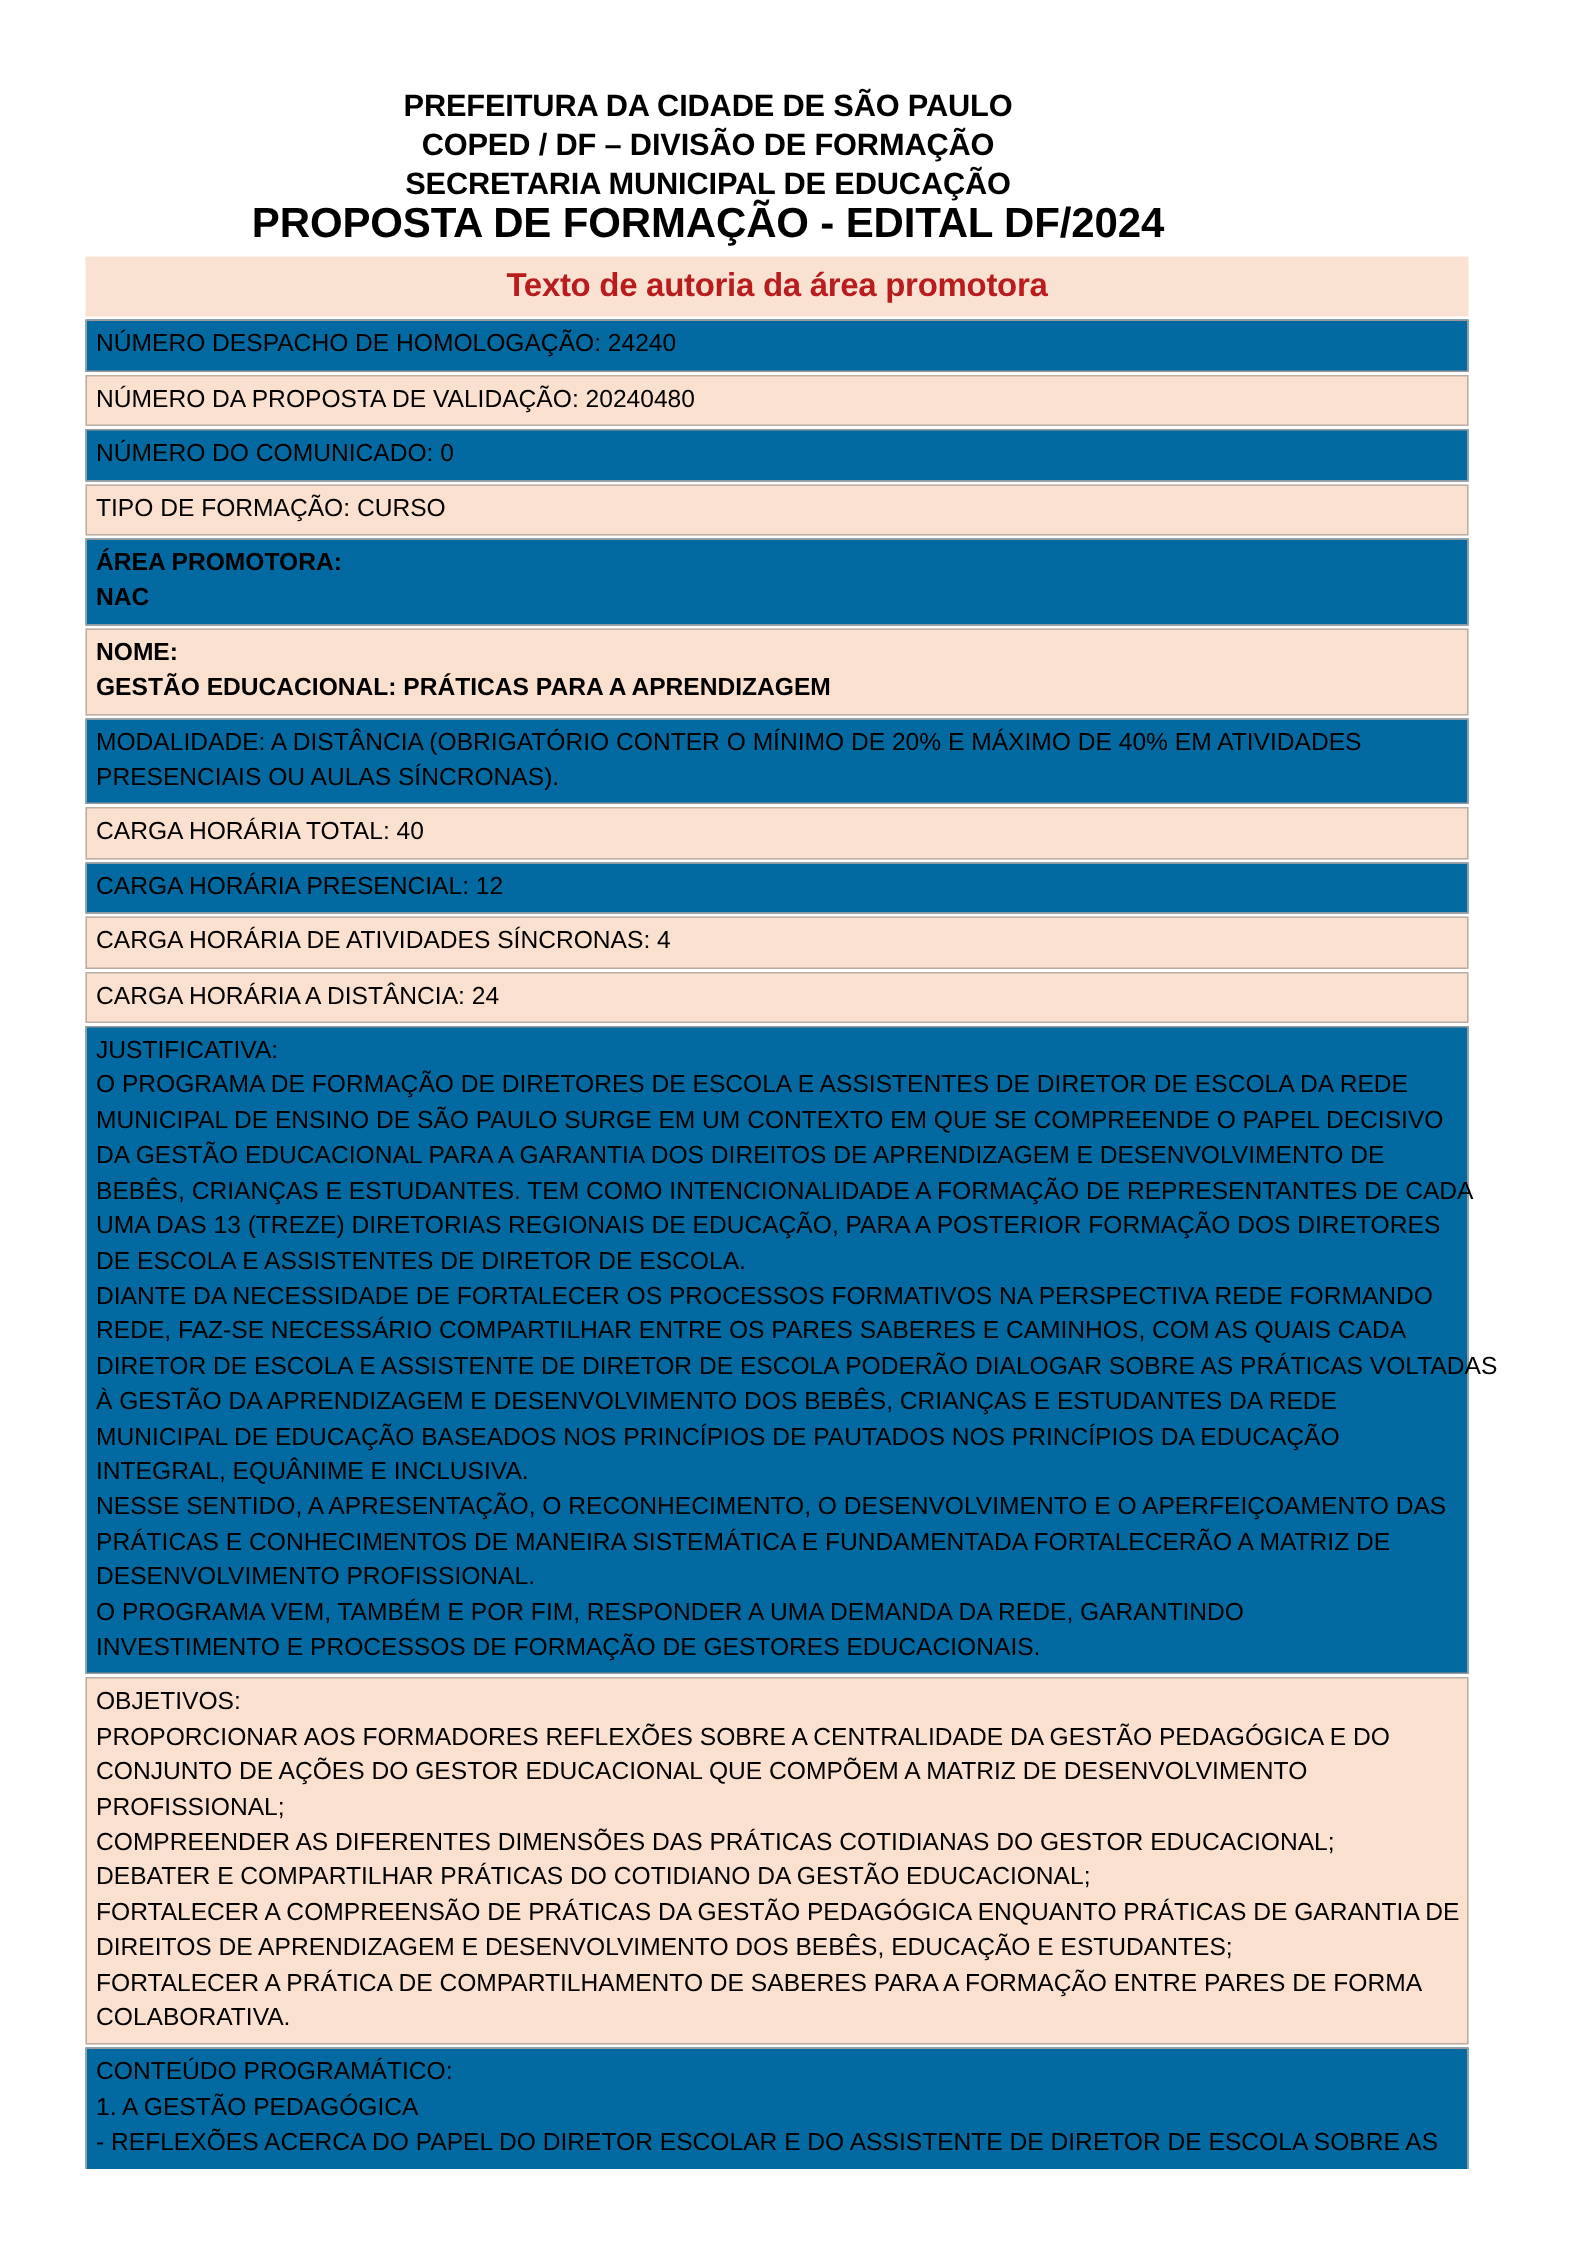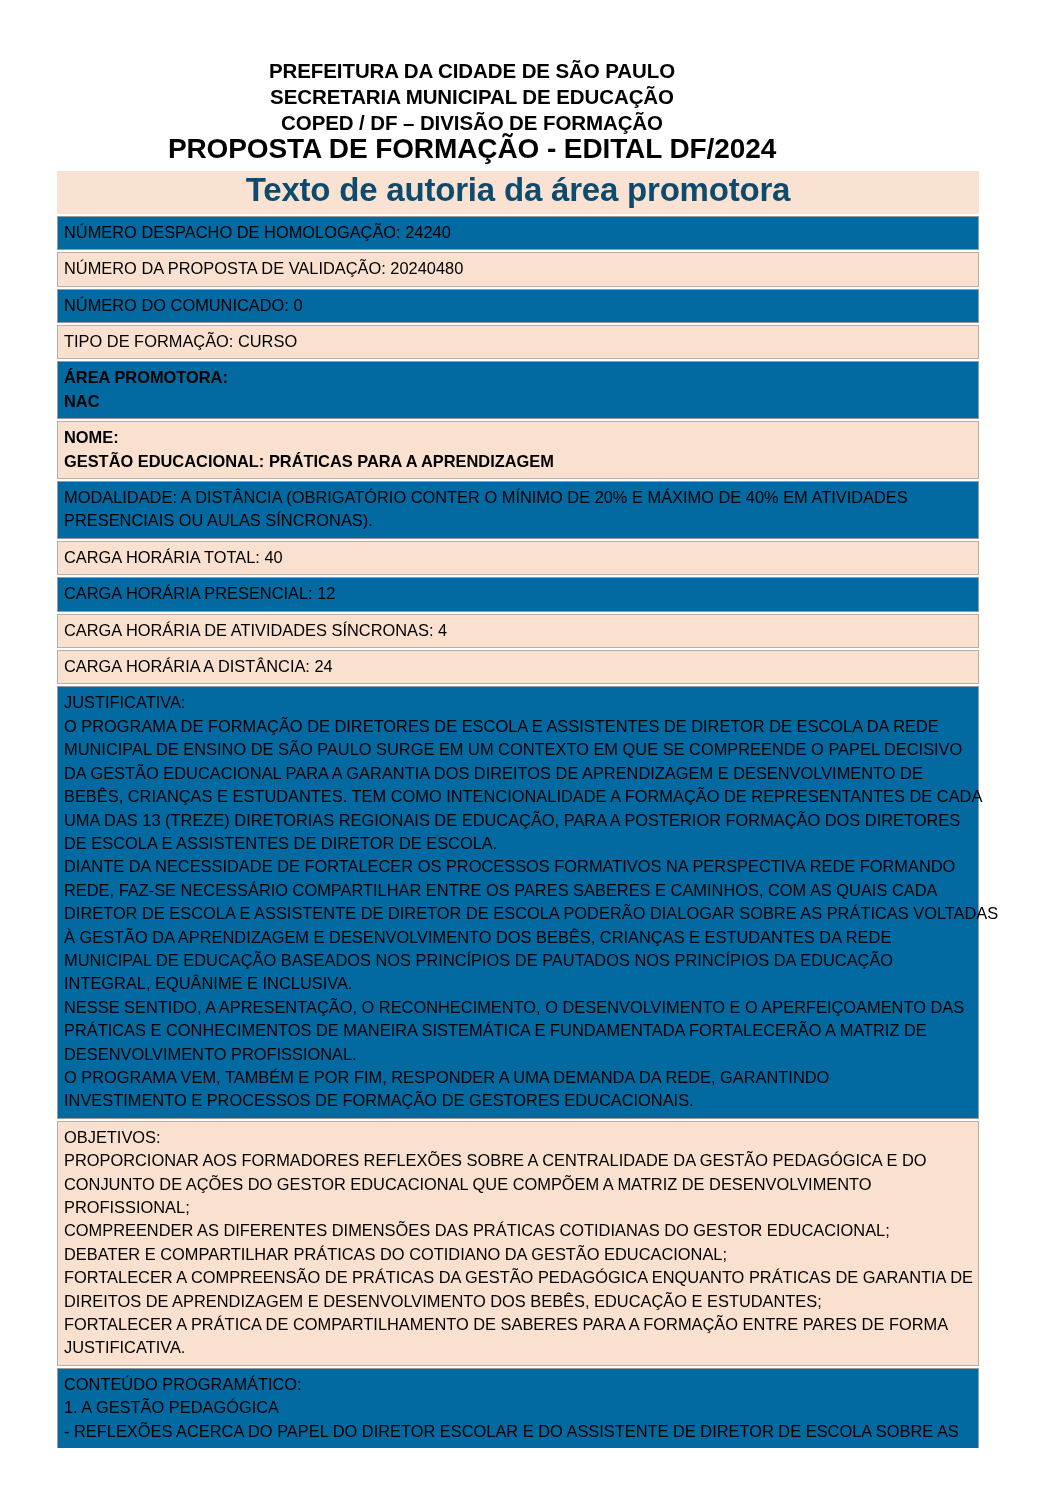--- a/index.html
+++ b/index.html
@@ -58,22 +58,22 @@
     background: #FAE0CE;
     border-color: #b9ada4;
   }
   .banner-row td {
     background: #FAE2D2 !important;
     border: none !important;
     text-align: center;
     padding: 3px 6px 6px 6px;
   }
   .banner-text {
-    color: #0c4a6e;
-    font-size: 33px;
+    color: #b91c1c;
+    font-size: 22px;
     font-weight: bold;
     line-height: 31px;
     letter-spacing: -0.2px;
   }
   .b {
     font-weight: bold;
   }
   .cell-line {
     display: block;
     white-space: nowrap;
@@ -83,22 +83,22 @@
     border-bottom: none;
   }
 </style>
 </head>
 <body>
 
 <div class="page">
 
   <div class="doc-header">
     <div class="hline">PREFEITURA DA CIDADE DE SÃO PAULO</div>
+    <div class="hline">COPED / DF – DIVISÃO DE FORMAÇÃO</div>
     <div class="hline">SECRETARIA MUNICIPAL DE EDUCAÇÃO</div>
-    <div class="hline">COPED / DF – DIVISÃO DE FORMAÇÃO</div>
     <div class="hline big">PROPOSTA DE FORMAÇÃO - EDITAL DF/2024</div>
   </div>
 
   <table class="form-table">
     <tbody>
 
       <tr class="banner-row">
         <td>
           <span class="banner-text">Texto de autoria da área promotora</span>
         </td>
@@ -185,21 +185,21 @@
         <td>
           <span class="cell-line">OBJETIVOS:</span>
           <span class="cell-line">PROPORCIONAR AOS FORMADORES REFLEXÕES SOBRE A CENTRALIDADE DA GESTÃO PEDAGÓGICA E DO</span>
           <span class="cell-line">CONJUNTO DE AÇÕES DO GESTOR EDUCACIONAL QUE COMPÕEM A MATRIZ DE DESENVOLVIMENTO</span>
           <span class="cell-line">PROFISSIONAL;</span>
           <span class="cell-line">COMPREENDER AS DIFERENTES DIMENSÕES DAS PRÁTICAS COTIDIANAS DO GESTOR EDUCACIONAL;</span>
           <span class="cell-line">DEBATER E COMPARTILHAR PRÁTICAS DO COTIDIANO DA GESTÃO EDUCACIONAL;</span>
           <span class="cell-line">FORTALECER A COMPREENSÃO DE PRÁTICAS DA GESTÃO PEDAGÓGICA ENQUANTO PRÁTICAS DE GARANTIA DE</span>
           <span class="cell-line">DIREITOS DE APRENDIZAGEM E DESENVOLVIMENTO DOS BEBÊS, EDUCAÇÃO E ESTUDANTES;</span>
           <span class="cell-line">FORTALECER A PRÁTICA DE COMPARTILHAMENTO DE SABERES PARA A FORMAÇÃO ENTRE PARES DE FORMA</span>
-          <span class="cell-line">JUSTIFICATIVA.</span>
+          <span class="cell-line">COLABORATIVA.</span>
         </td>
       </tr>
 
       <tr class="clipped">
         <td>
           <span class="cell-line">CONTEÚDO PROGRAMÁTICO:</span>
           <span class="cell-line">1. A GESTÃO PEDAGÓGICA</span>
           <span class="cell-line">- REFLEXÕES ACERCA DO PAPEL DO DIRETOR ESCOLAR E DO ASSISTENTE DE DIRETOR DE ESCOLA SOBRE AS</span>
         </td>
       </tr>

